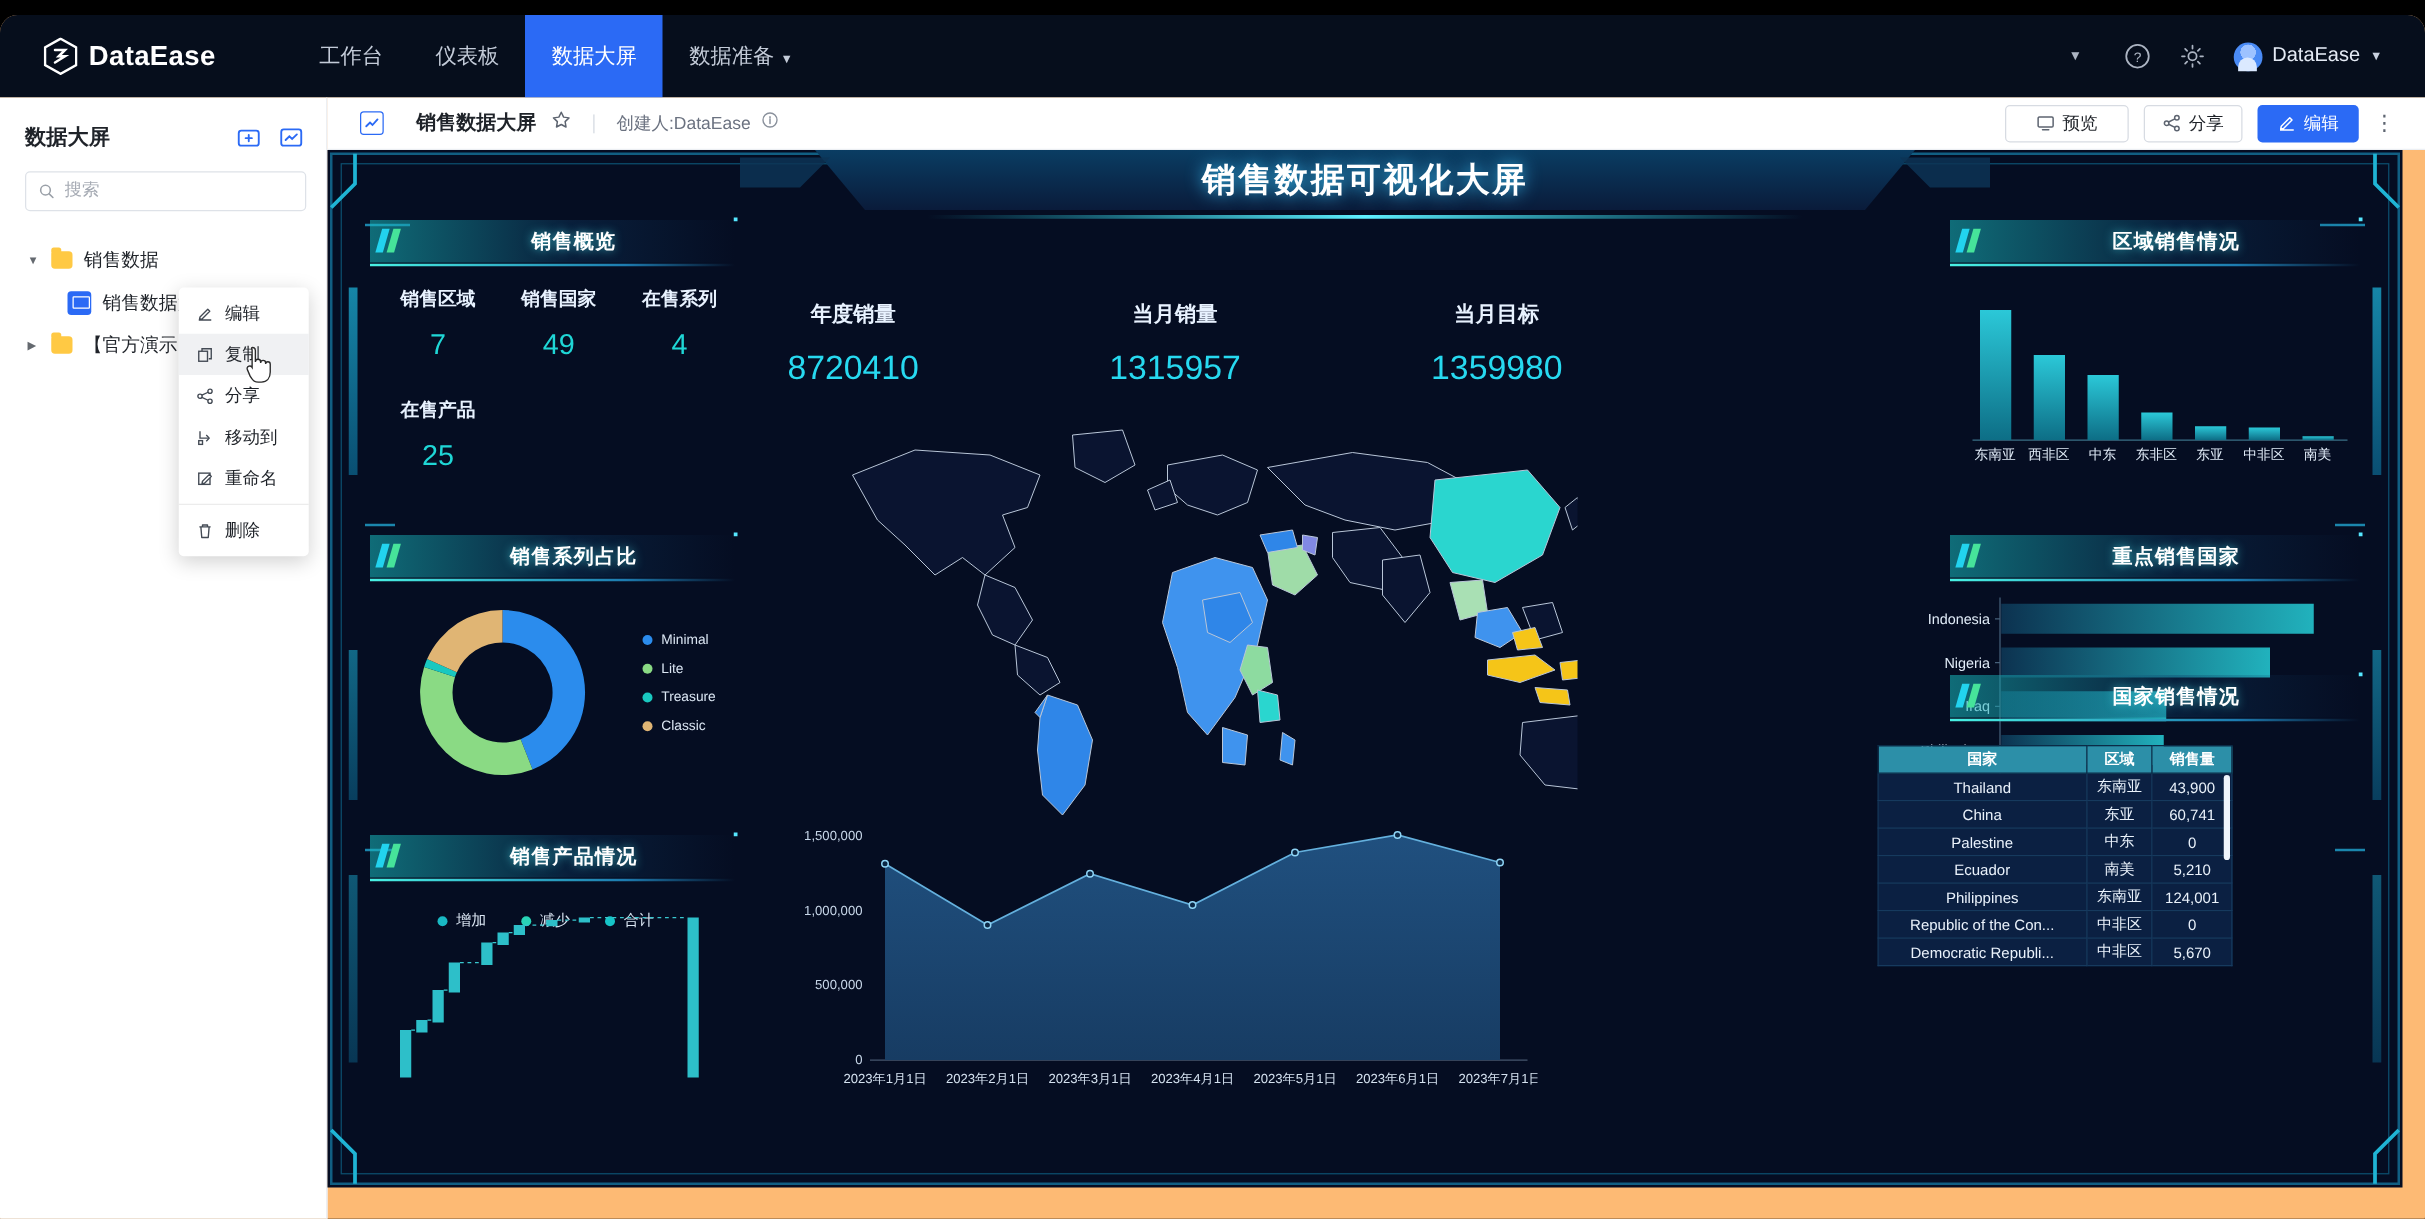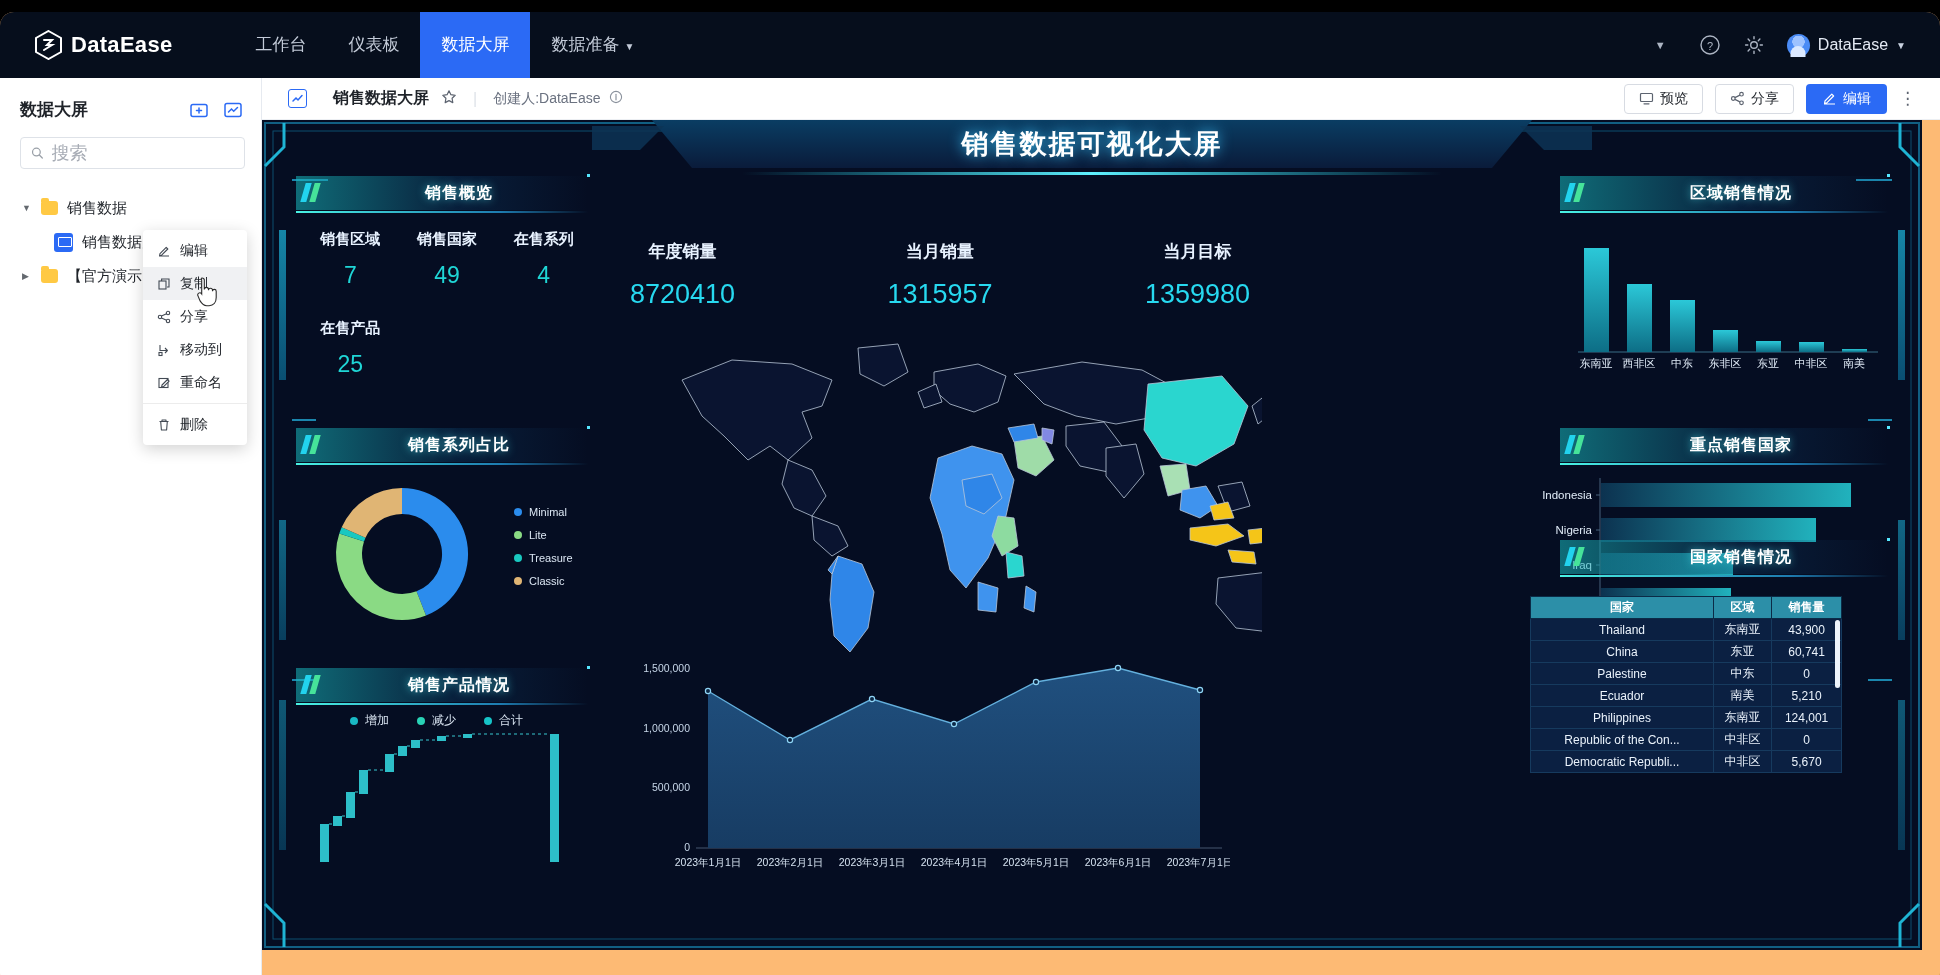--- a/index.html
+++ b/index.html
@@ -33,21 +33,21 @@
 
   
   #sidebar { position:absolute; left:0; top:66px; width:262px; height:909px;
              background:#fff; border-right:1px solid #e6eaf0; }
   .sb-head { display:flex; align-items:center; padding:20px 18px 8px 20px; }
   .sb-title { font-size:17px; color:#1f2329; font-weight:600; }
   .sb-acts { margin-left:auto; display:flex; gap:14px; }
   .sb-ic { width:20px; height:20px; cursor:pointer; }
   .sb-search { margin:8px 16px 0 20px; height:32px; border:1px solid #dee2e8;
      border-radius:4px; display:flex; align-items:center; gap:8px; padding:0 10px; }
-  .sb-search input { border:0; outline:0; font-size:18px; color:#1f2329; width:100%;
+  .sb-search input { border:0; outline:0; font-size:14px; color:#1f2329; width:100%;
      background:transparent; font-family:Liberation Serif, serif; }
   .sb-search input::placeholder { color:#a6abb4; }
   .tree { margin-top:22px; }
   .tnode { display:flex; align-items:center; gap:9px; height:34px;
            padding-left:22px; cursor:pointer; font-size:15px; color:#1f2329; }
   .tnode.lvl2 { padding-left:54px; }
   .tw { width:10px; color:#64696f; font-size:9px; }
   .folder { width:17px; height:14px; background:#ffc944; border-radius:2px 3px 3px 3px;
             position:relative; flex:none; }
   .folder:before { content:""; position:absolute; left:0; top:-3px; width:8px; height:4px;
@@ -263,21 +263,21 @@
     <span style="margin:0 16px;color:#dfe3e9;">|</span>
     <span style="font-size:14px;color:#6b7280;">创建人:DataEase</span>
     <span style="margin-left:8px;">
       <svg width="14" height="14" viewBox="0 0 14 14">
           <circle cx="7" cy="7" r="5.6" fill="none" stroke="#8a919c" stroke-width="1.1"></circle>
           <path d="M7 6.2v3.6M7 4.3v.9" stroke="#8a919c" stroke-width="1.2" stroke-linecap="round"></path>
         </svg>
     </span>
 
     <span style="margin-left:auto;display:flex;align-items:center;gap:12px;margin-right:24px;">
-      <span style="display:flex;align-items:center;gap:6px;border:1px solid #d7dbe2;border-radius:4px;height:30px;padding:0 14px;font-size:14px;color:#1f2329;cursor:pointer;">
+      <span style="display:flex;align-items:center;gap:6px;border:1px solid #d7dbe2;border-radius:4px;height:30px;padding:0 24px;font-size:14px;color:#1f2329;cursor:pointer;">
         <svg width="15" height="15" viewBox="0 0 15 15">
             <rect x="1.5" y="2.5" width="12" height="8" rx="1" fill="none" stroke="#5d6470" stroke-width="1.2"></rect>
             <path d="M5 12.8h5" stroke="#5d6470" stroke-width="1.2" stroke-linecap="round"></path>
           </svg>
         <span>预览</span>
       </span>
       <span style="display:flex;align-items:center;gap:6px;border:1px solid #d7dbe2;border-radius:4px;height:30px;padding:0 14px;font-size:14px;color:#1f2329;cursor:pointer;">
         <svg width="15" height="15" viewBox="0 0 15 15">
             <circle cx="11.5" cy="3.2" r="1.8" fill="none" stroke="#5d6470" stroke-width="1.2"></circle>
             <circle cx="11.5" cy="11.8" r="1.8" fill="none" stroke="#5d6470" stroke-width="1.2"></circle>
@@ -510,21 +510,21 @@
     <div class="panel" style="left:34px;top:548px;width:292px;">
       <div class="phead">
         <span class="bars">
             <i></i>
             <i></i>
           </span>
         <span class="ptitle">销售产品情况</span>
         <span class="pdot"></span>
       </div>
     </div>
-    <div style="position:absolute;left:88px;top:592px;display:flex;gap:28px;">
+    <div style="position:absolute;left:88px;top:608px;display:flex;gap:28px;">
       <span class="legend-item" style="margin:0">
           <span class="ldot" style="background:#19b9c4"></span>
           <span style="font-size:12px">增加</span>
         </span>
       <span class="legend-item" style="margin:0">
           <span class="ldot" style="background:#29d3b6"></span>
           <span style="font-size:12px">减少</span>
         </span>
       <span class="legend-item" style="margin:0">
           <span class="ldot" style="background:#16c4c8"></span>
@@ -627,21 +627,21 @@
     <div class="panel" style="left:1298px;top:420px;width:328px;">
       <div class="phead">
         <span class="bars">
             <i></i>
             <i></i>
           </span>
         <span class="ptitle">国家销售情况</span>
         <span class="pdot"></span>
       </div>
     </div>
-    <div style="position:absolute;left:1268px;top:476px;width:312px;">
+    <div style="position:absolute;left:1240px;top:476px;width:284px;">
       <table class="dtbl">
         <thead>
           <tr>
             <th>国家</th>
             <th>区域</th>
             <th>销售量</th>
           </tr>
         </thead>
         <tbody>
           <tr>

